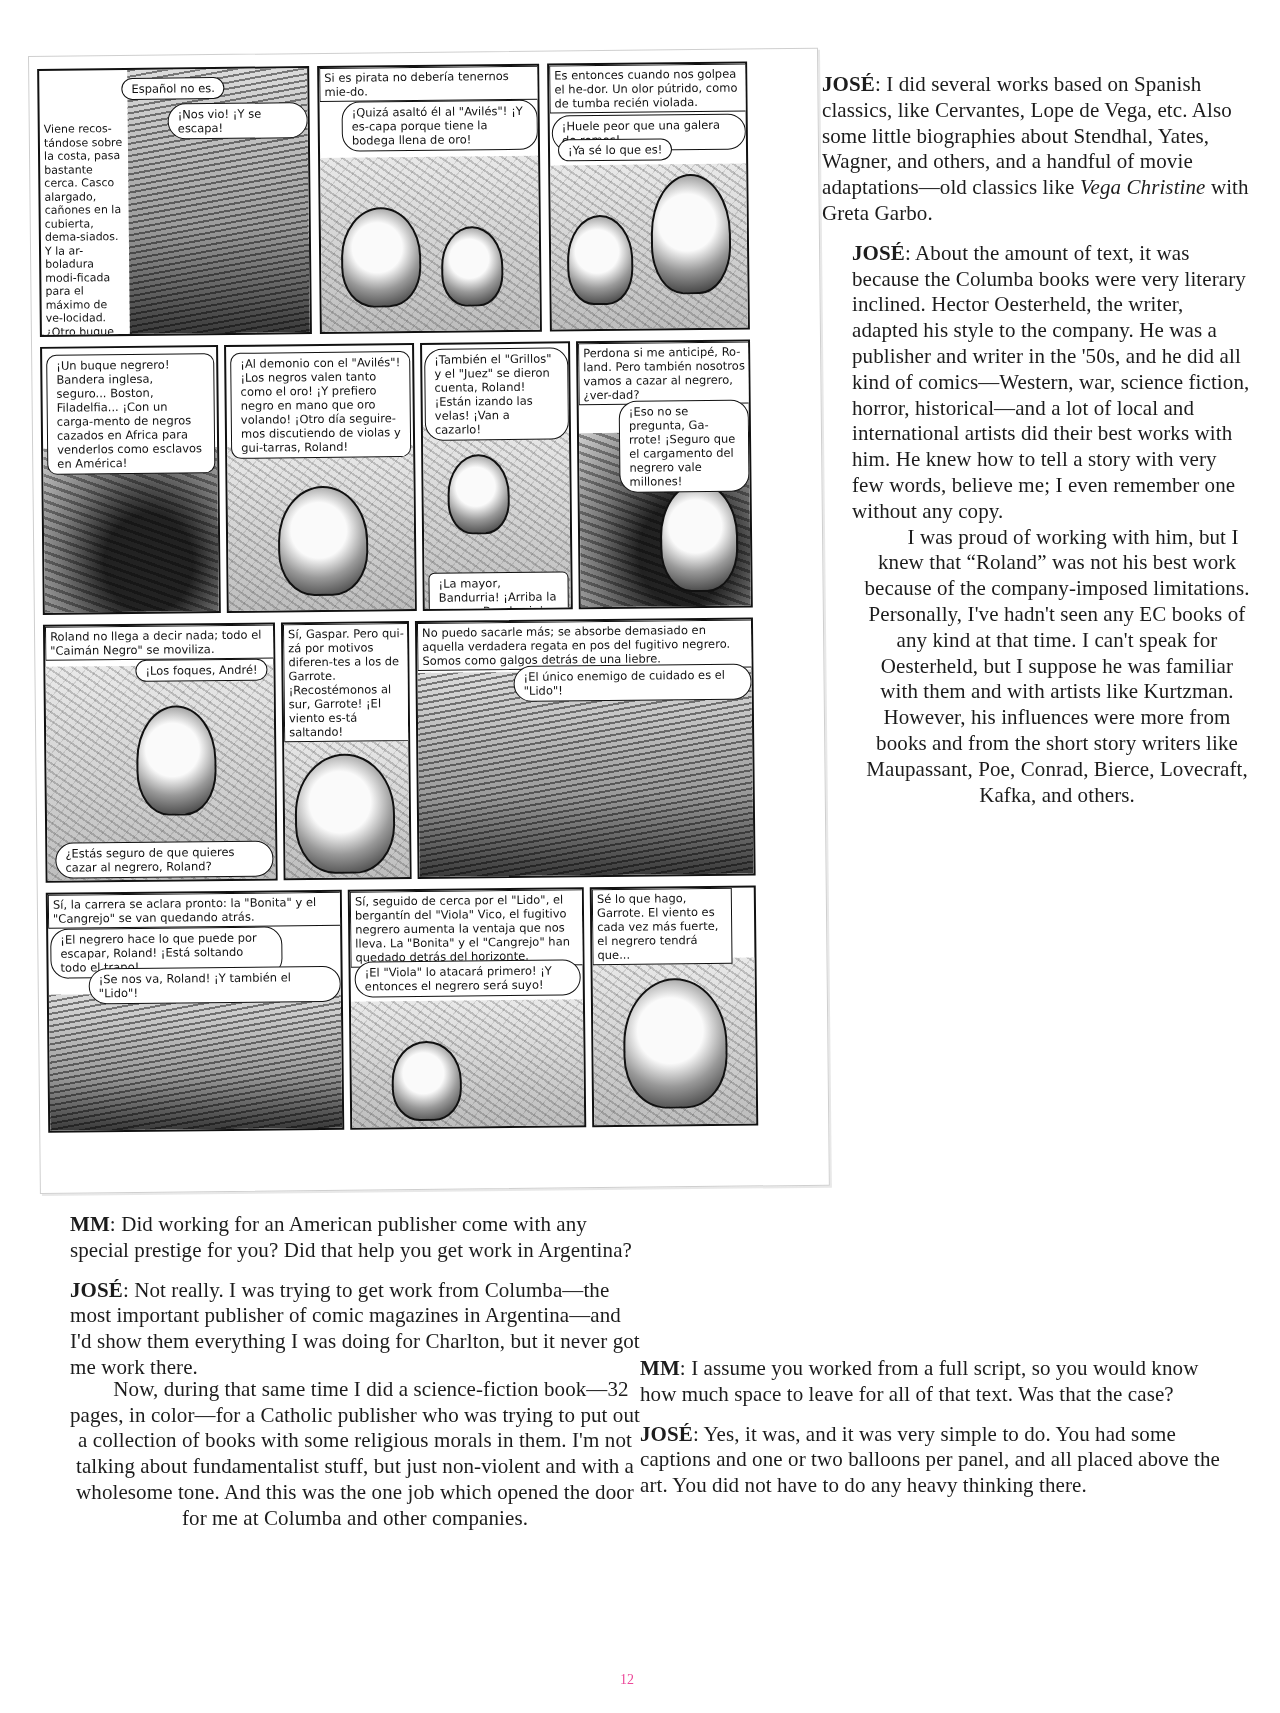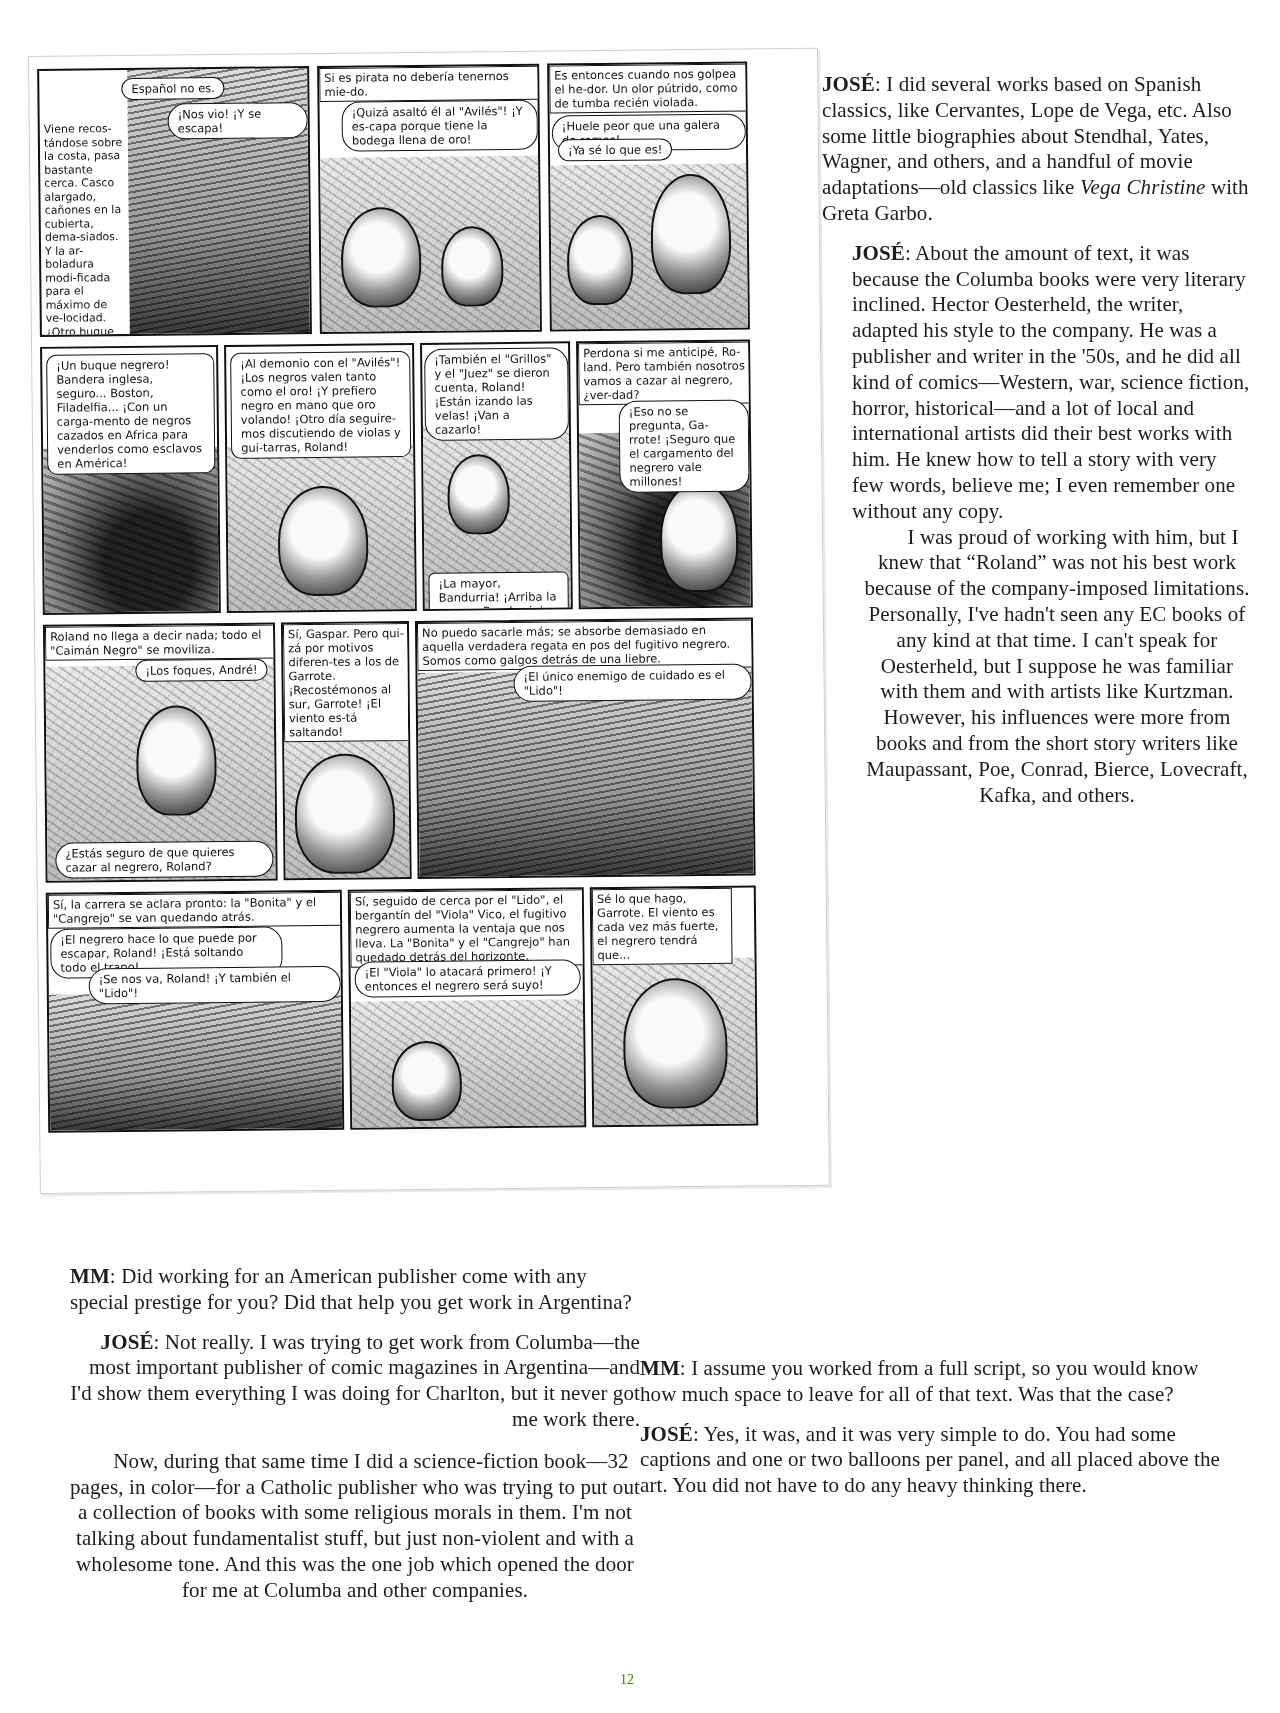--- a/index.html
+++ b/index.html
@@ -52,21 +52,21 @@
   .prose {
     position: absolute; font-size: 21px; line-height: 25.8px; color: #1c1c1c;
     letter-spacing: 0.1px;
   }
   .prose p { margin-bottom: 14px; }
   .prose .speaker { font-weight: bold; }
   .prose .speaker::after { content: ":  "; font-weight: normal; }
   .prose .indent { text-indent: 32px; margin-top: -14px; text-align: center; }
   .prose em { font-style: italic; }
   .page-number {
-    position: absolute; left: 620px; top: 1672px; font-size: 14px; color: #4d7c0f; font-family: Liberation Serif, serif;
+    position: absolute; left: 620px; top: 1672px; font-size: 14px; color: #ec4899; font-family: Liberation Serif, serif;
   }
 </style>
 </head>
 <body>
 
 <div class="comic">
 
   <div class="panel" style="left:8px; top:12px; width:272px; height:268px;">
     <div class="art sea" style="left:88px; top:0;"></div>
     <div class="caption" style="left:2px; top:52px; width:84px; font-size:11px; line-height:13.5px; border:none; padding:0 2px;">Viene recos-tándose sobre la costa, pasa bastante cerca. Casco alargado, cañones en la cubierta, dema-siados. Y la ar-boladura modi-ficada para el máximo de ve-locidad. ¿Otro buque pirata?</div>
@@ -169,23 +169,23 @@
 
 <div class="prose" style="left:640px; top:1356px; width:590px;">
   <p>
     <span class="speaker">MM</span><span>I assume you worked from a full script, so you would know how much space to leave for all of that text. Was that the case?</span>
   </p>
   <p>
     <span class="speaker">JOSÉ</span><span>Yes, it was, and it was very simple to do. You had some captions and one or two balloons per panel, and all placed above the art. You did not have to do any heavy thinking there.</span>
   </p>
 </div>
 
-<div class="prose" style="left:70px; top:1264px; width:570px;">
+<div class="prose" style="left:70px; top:1212px; width:570px;">
   <p>
     <span class="speaker">MM</span><span>Did working for an American publisher come with any special prestige for you? Did that help you get work in Argentina?</span>
   </p>
-  <p style="margin-bottom:30px;text-align:right;">
+  <p style="margin-bottom:10px;">
     <span class="speaker">JOSÉ</span><span>Not really. I was trying to get work from Columba—the most important publisher of comic magazines in Argentina—and I'd show them everything I was doing for Charlton, but it never got me work there.</span>
   </p>
   <p class="indent">Now, during that same time I did a science-fiction book—32 pages, in color—for a Catholic publisher who was trying to put out a collection of books with some religious morals in them. I'm not talking about fundamentalist stuff, but just non-violent and with a wholesome tone. And this was the one job which opened the door for me at Columba and other companies.</p>
 </div>
 
 <div class="page-number">12</div>
 
 </body></html>

